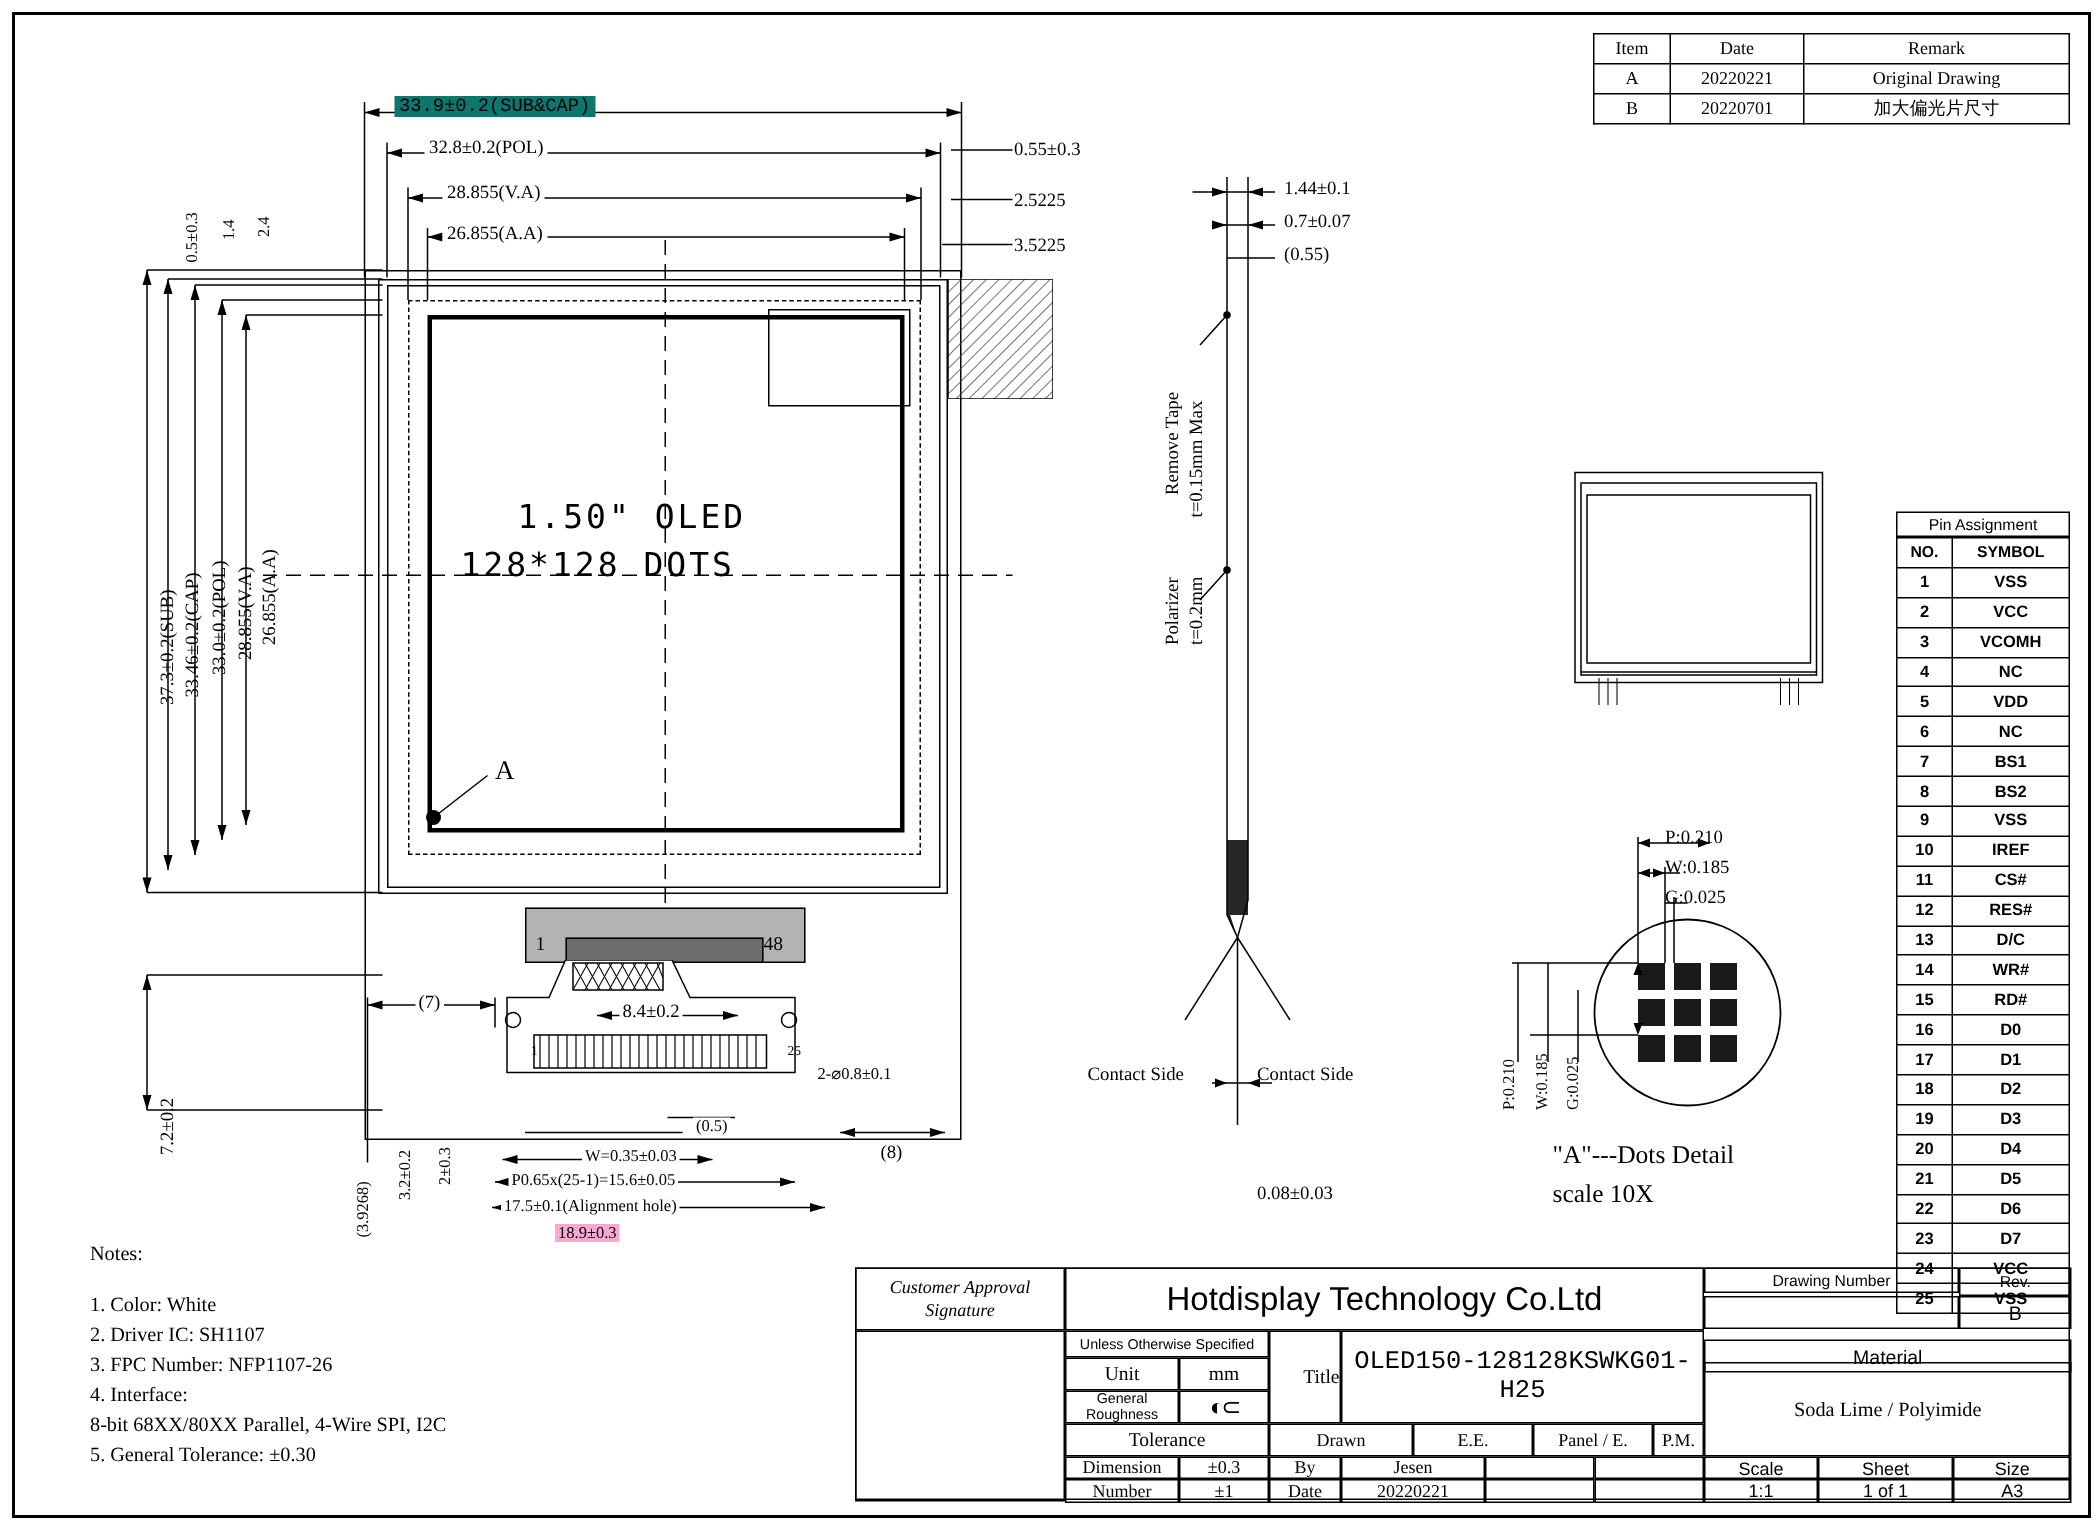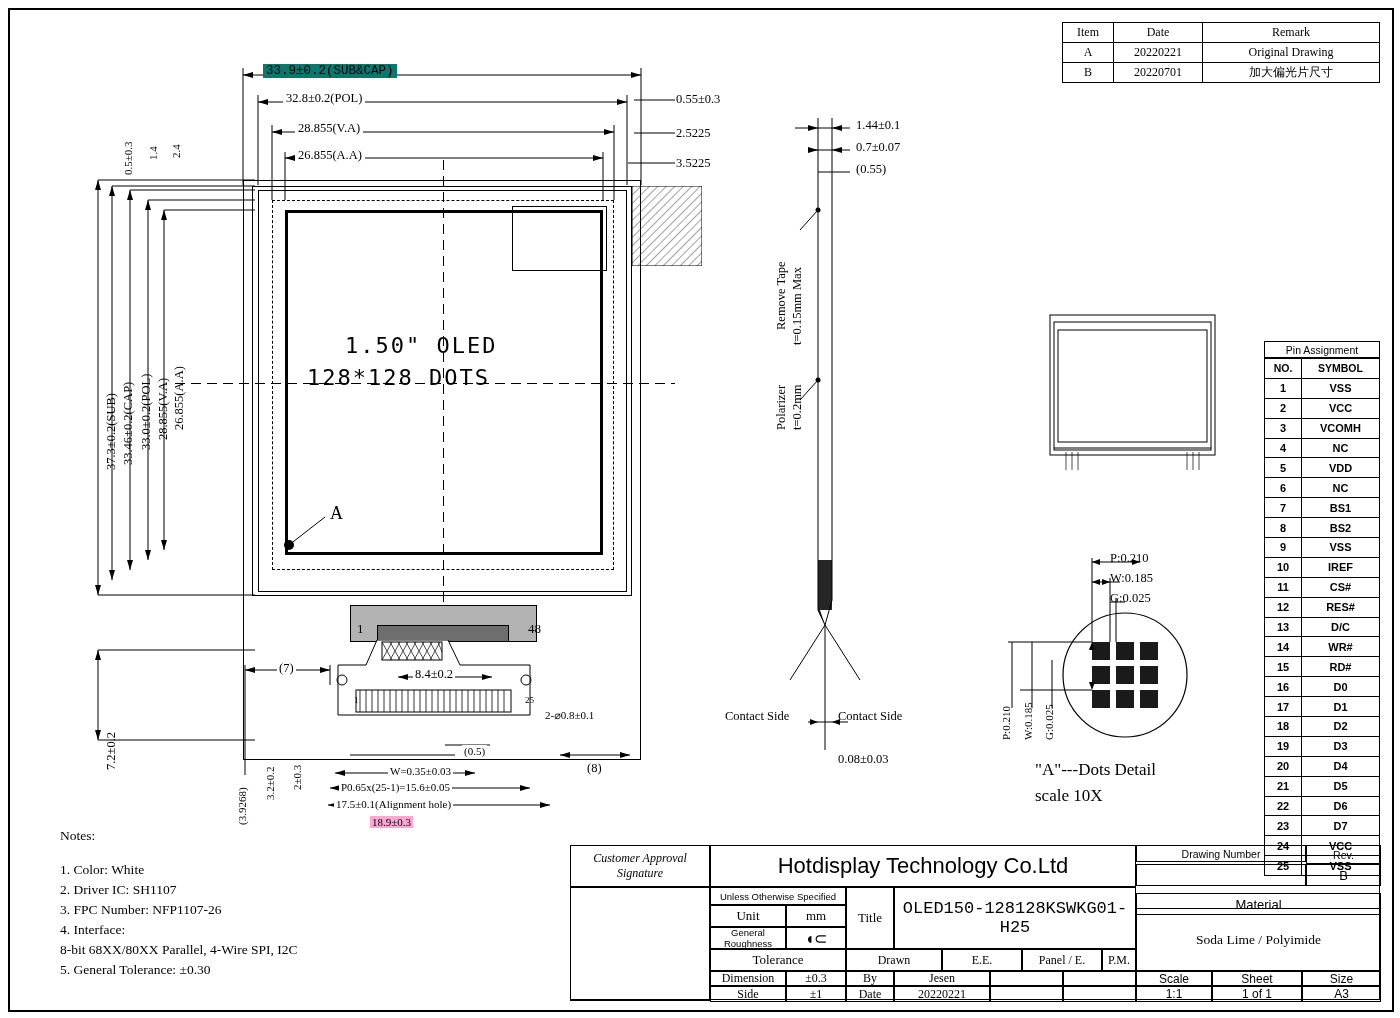--- a/index.html
+++ b/index.html
@@ -83,21 +83,21 @@
 
   <svg class="abs" style="left:280px;top:505px;width:70px;height:50px;">
     <circle cx="9" cy="40" r="5" fill="#000"></circle>
     <line x1="9" y1="40" x2="45" y2="12" stroke="#000" stroke-width="1"></line>
   </svg>
   <div class="lbl" style="left:330px;top:503px;font-size:18px;">A</div>
 
   <div class="abs" style="left:350px;top:605px;width:185px;height:35px;background:#b3b3b3;border:1px solid #000;"></div>
   <div class="abs" style="left:377px;top:625px;width:130px;height:15px;background:#6e6e6e;border:1px solid #000;"></div>
   <div class="lbl" style="left:357px;top:621px;font-size:13px;">1</div>
-  <div class="lbl" style="left:509px;top:621px;font-size:13px;padding-left:19px;">48</div>
+  <div class="lbl" style="left:509px;top:621px;font-size:13px;">48</div>
 
   <svg class="abs" style="left:320px;top:640px;width:230px;height:115px;">
     <path d="M57,0 L128,0 L140,25 L210,25 L210,75 L18,75 L18,25 L46,25 Z" fill="#fff" stroke="#000" stroke-width="1"></path>
     <rect x="62" y="2" width="60" height="18" fill="none" stroke="#000"></rect>
     <g stroke="#000" stroke-width="0.7">
       <line x1="62" y1="2" x2="72" y2="20"></line>
         <line x1="70" y1="2" x2="80" y2="20"></line>
       <line x1="78" y1="2" x2="88" y2="20"></line>
         <line x1="86" y1="2" x2="96" y2="20"></line>
       <line x1="94" y1="2" x2="104" y2="20"></line>
@@ -307,21 +307,21 @@
         <polygon points="72,612 80,609 80,615"></polygon>
       <rect x="58" y="450" width="14" height="50" fill="#000" opacity="0.85"></rect>
     </g>
     <g fill="#000">
       <polygon points="58,500 65,515 60,500" opacity="0.9"></polygon>
     </g>
   </svg>
   <div class="lbl" style="left:856px;top:118px;">1.44±0.1</div>
   <div class="lbl" style="left:856px;top:140px;">0.7±0.07</div>
   <div class="lbl" style="left:856px;top:162px;">(0.55)</div>
-  <div class="lbl" style="left:838px;top:752px;font-family:Liberation Serif, serif;">0.08±0.03</div>
+  <div class="lbl" style="left:838px;top:788px;font-family:Liberation Serif, serif;">0.08±0.03</div>
   <div class="lbl rot" style="left:774px;top:330px;transform:rotate(-90deg);">Remove Tape</div>
   <div class="lbl rot" style="left:790px;top:345px;transform:rotate(-90deg);">t=0.15mm Max</div>
   <div class="lbl rot" style="left:774px;top:430px;transform:rotate(-90deg);">Polarizer</div>
   <div class="lbl rot" style="left:790px;top:430px;transform:rotate(-90deg);">t=0.2mm</div>
   <div class="lbl" style="left:725px;top:709px;">Contact Side</div>
   <div class="lbl" style="left:838px;top:709px;">Contact Side</div>
 
   <svg class="abs" style="left:1040px;top:310px;width:190px;height:180px;">
     <rect x="10" y="5" width="165" height="140" fill="none" stroke="#000"></rect>
     <rect x="14" y="12" width="157" height="128" fill="none" stroke="#000"></rect>
@@ -533,27 +533,27 @@
     <div class="cell" style="left:139px;top:103px;width:136px;height:22px;font-size:13px;">
       <span>Tolerance</span>
     </div>
     <div class="cell" style="left:139px;top:125px;width:76px;height:15px;font-size:12px;">
       <span>Dimension</span>
     </div>
     <div class="cell" style="left:215px;top:125px;width:60px;height:15px;font-size:12px;">
       <span>±0.3</span>
     </div>
     <div class="cell" style="left:139px;top:140px;width:76px;height:16px;font-size:12px;">
-      <span>Side</span>
+      <span>Number</span>
     </div>
     <div class="cell" style="left:215px;top:140px;width:60px;height:16px;font-size:12px;">
       <span>±1</span>
     </div>
 
-    <div class="cell" style="left:275px;top:41px;width:48px;height:62px;font-size:13px;">
+    <div class="cell" style="left:275px;top:41px;width:48px;height:62px;font-size:13px;justify-content:flex-end;">
       <span>Title</span>
     </div>
     <div class="cell" style="left:323px;top:41px;width:242px;height:62px;font-size:17px;font-family:Liberation Mono, monospace;">
       <span>OLED150-128128KSWKG01-H25</span>
     </div>
 
     <div class="cell" style="left:275px;top:103px;width:96px;height:22px;font-size:12px;">
       <span>Drawn</span>
     </div>
     <div class="cell" style="left:371px;top:103px;width:80px;height:22px;font-size:12px;">

